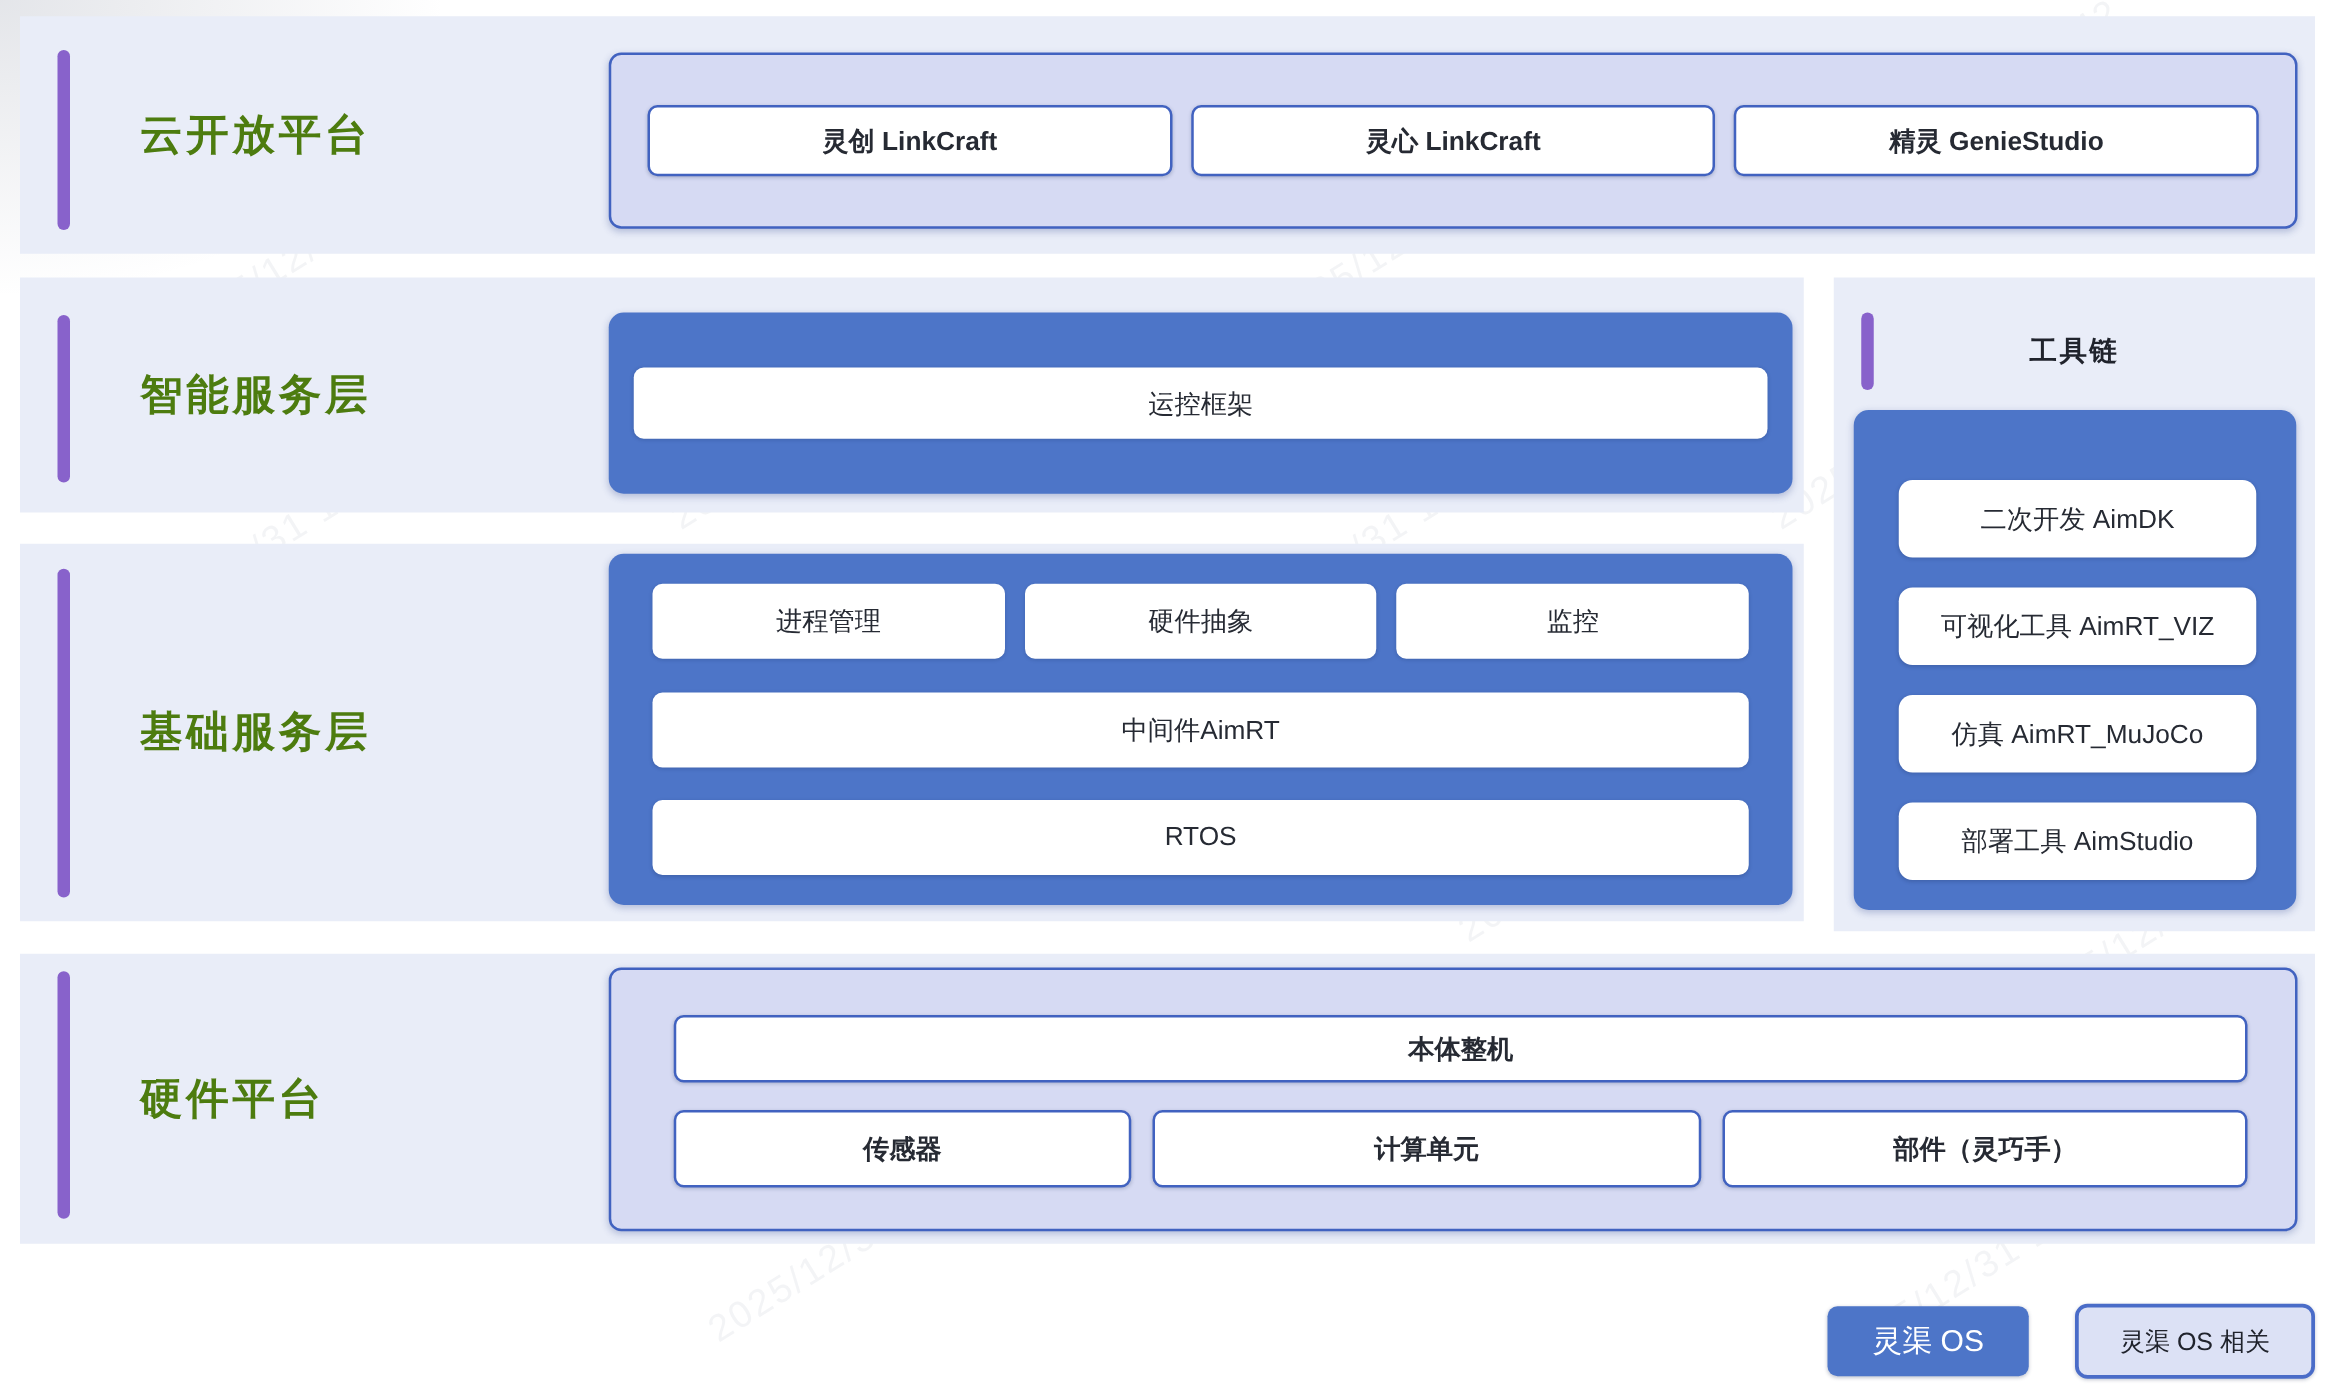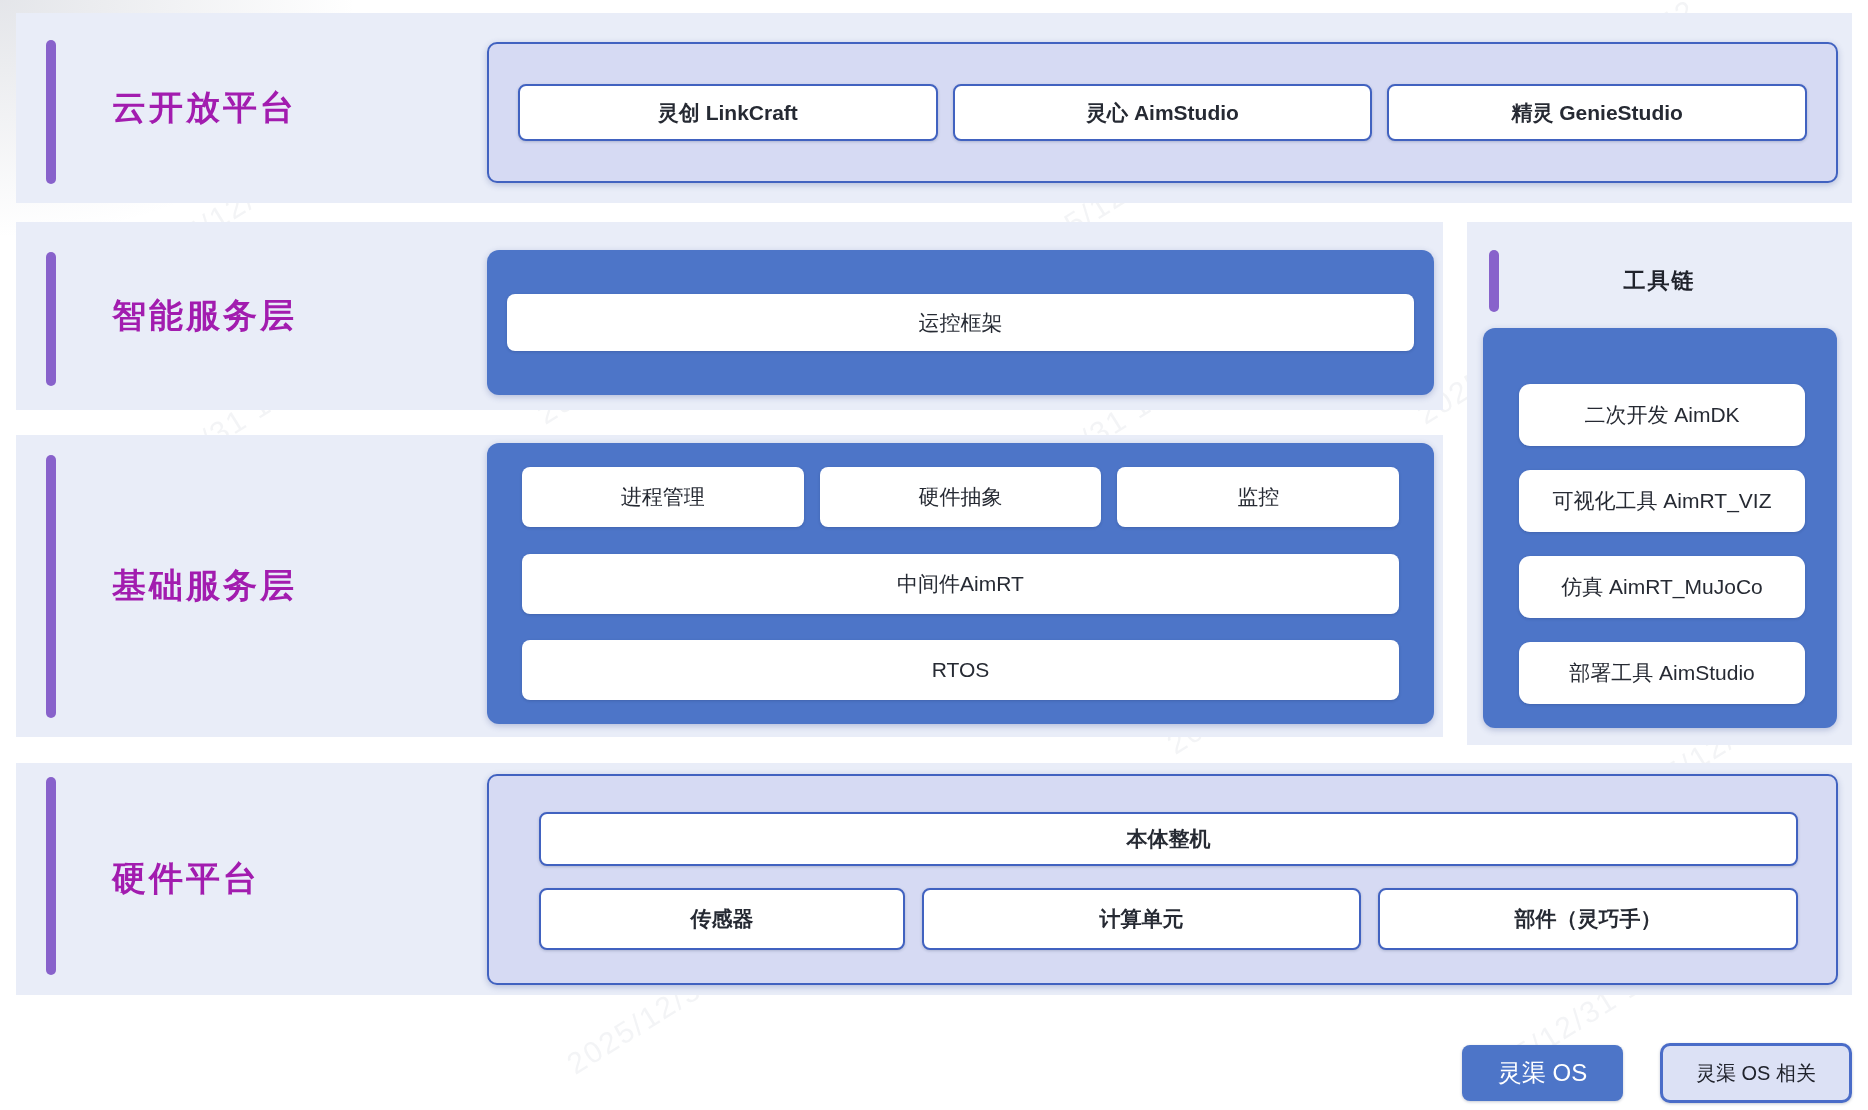--- a/index.html
+++ b/index.html
@@ -33,21 +33,21 @@
 
   .accent-bar {
     position: absolute; width: 10px; border-radius: 999px;
     background: #8862cb;
   }
   .row-title-area {
     position: absolute; left: 96px; top: 0; bottom: 0;
     display: flex; align-items: center;
   }
   .row-title {
-    font-size: 34px; font-weight: 700; color: #a21caf; letter-spacing: 3px;
+    font-size: 34px; font-weight: 700; color: #4d7c0f; letter-spacing: 3px;
     white-space: nowrap;
   }
   .lav-container {
     position: absolute; background: #d6daf3;
     border: 2px solid #4162c0; border-radius: 10px;
     box-shadow: 0 2px 6px rgba(60,80,150,0.30);
     font-weight: bold;
   }
   .blue-container {
     position: absolute; background: #4d75c8; border-radius: 12px;
@@ -165,21 +165,21 @@
 
   <div class="layer">
 
     <div class="panel" id="row-cloud">
       <div class="accent-bar"></div>
       <div class="row-title-area">
         <div class="row-title">云开放平台</div>
       </div>
       <div class="lav-container">
         <div class="node node--bordered">灵创 LinkCraft</div>
-        <div class="node node--bordered">灵心 AimStudio</div>
+        <div class="node node--bordered">灵心 LinkCraft</div>
         <div class="node node--bordered">精灵 GenieStudio</div>
       </div>
     </div>
 
     <div class="panel" id="row-intelligent">
       <div class="accent-bar"></div>
       <div class="row-title-area">
         <div class="row-title">智能服务层</div>
       </div>
       <div class="blue-container">

